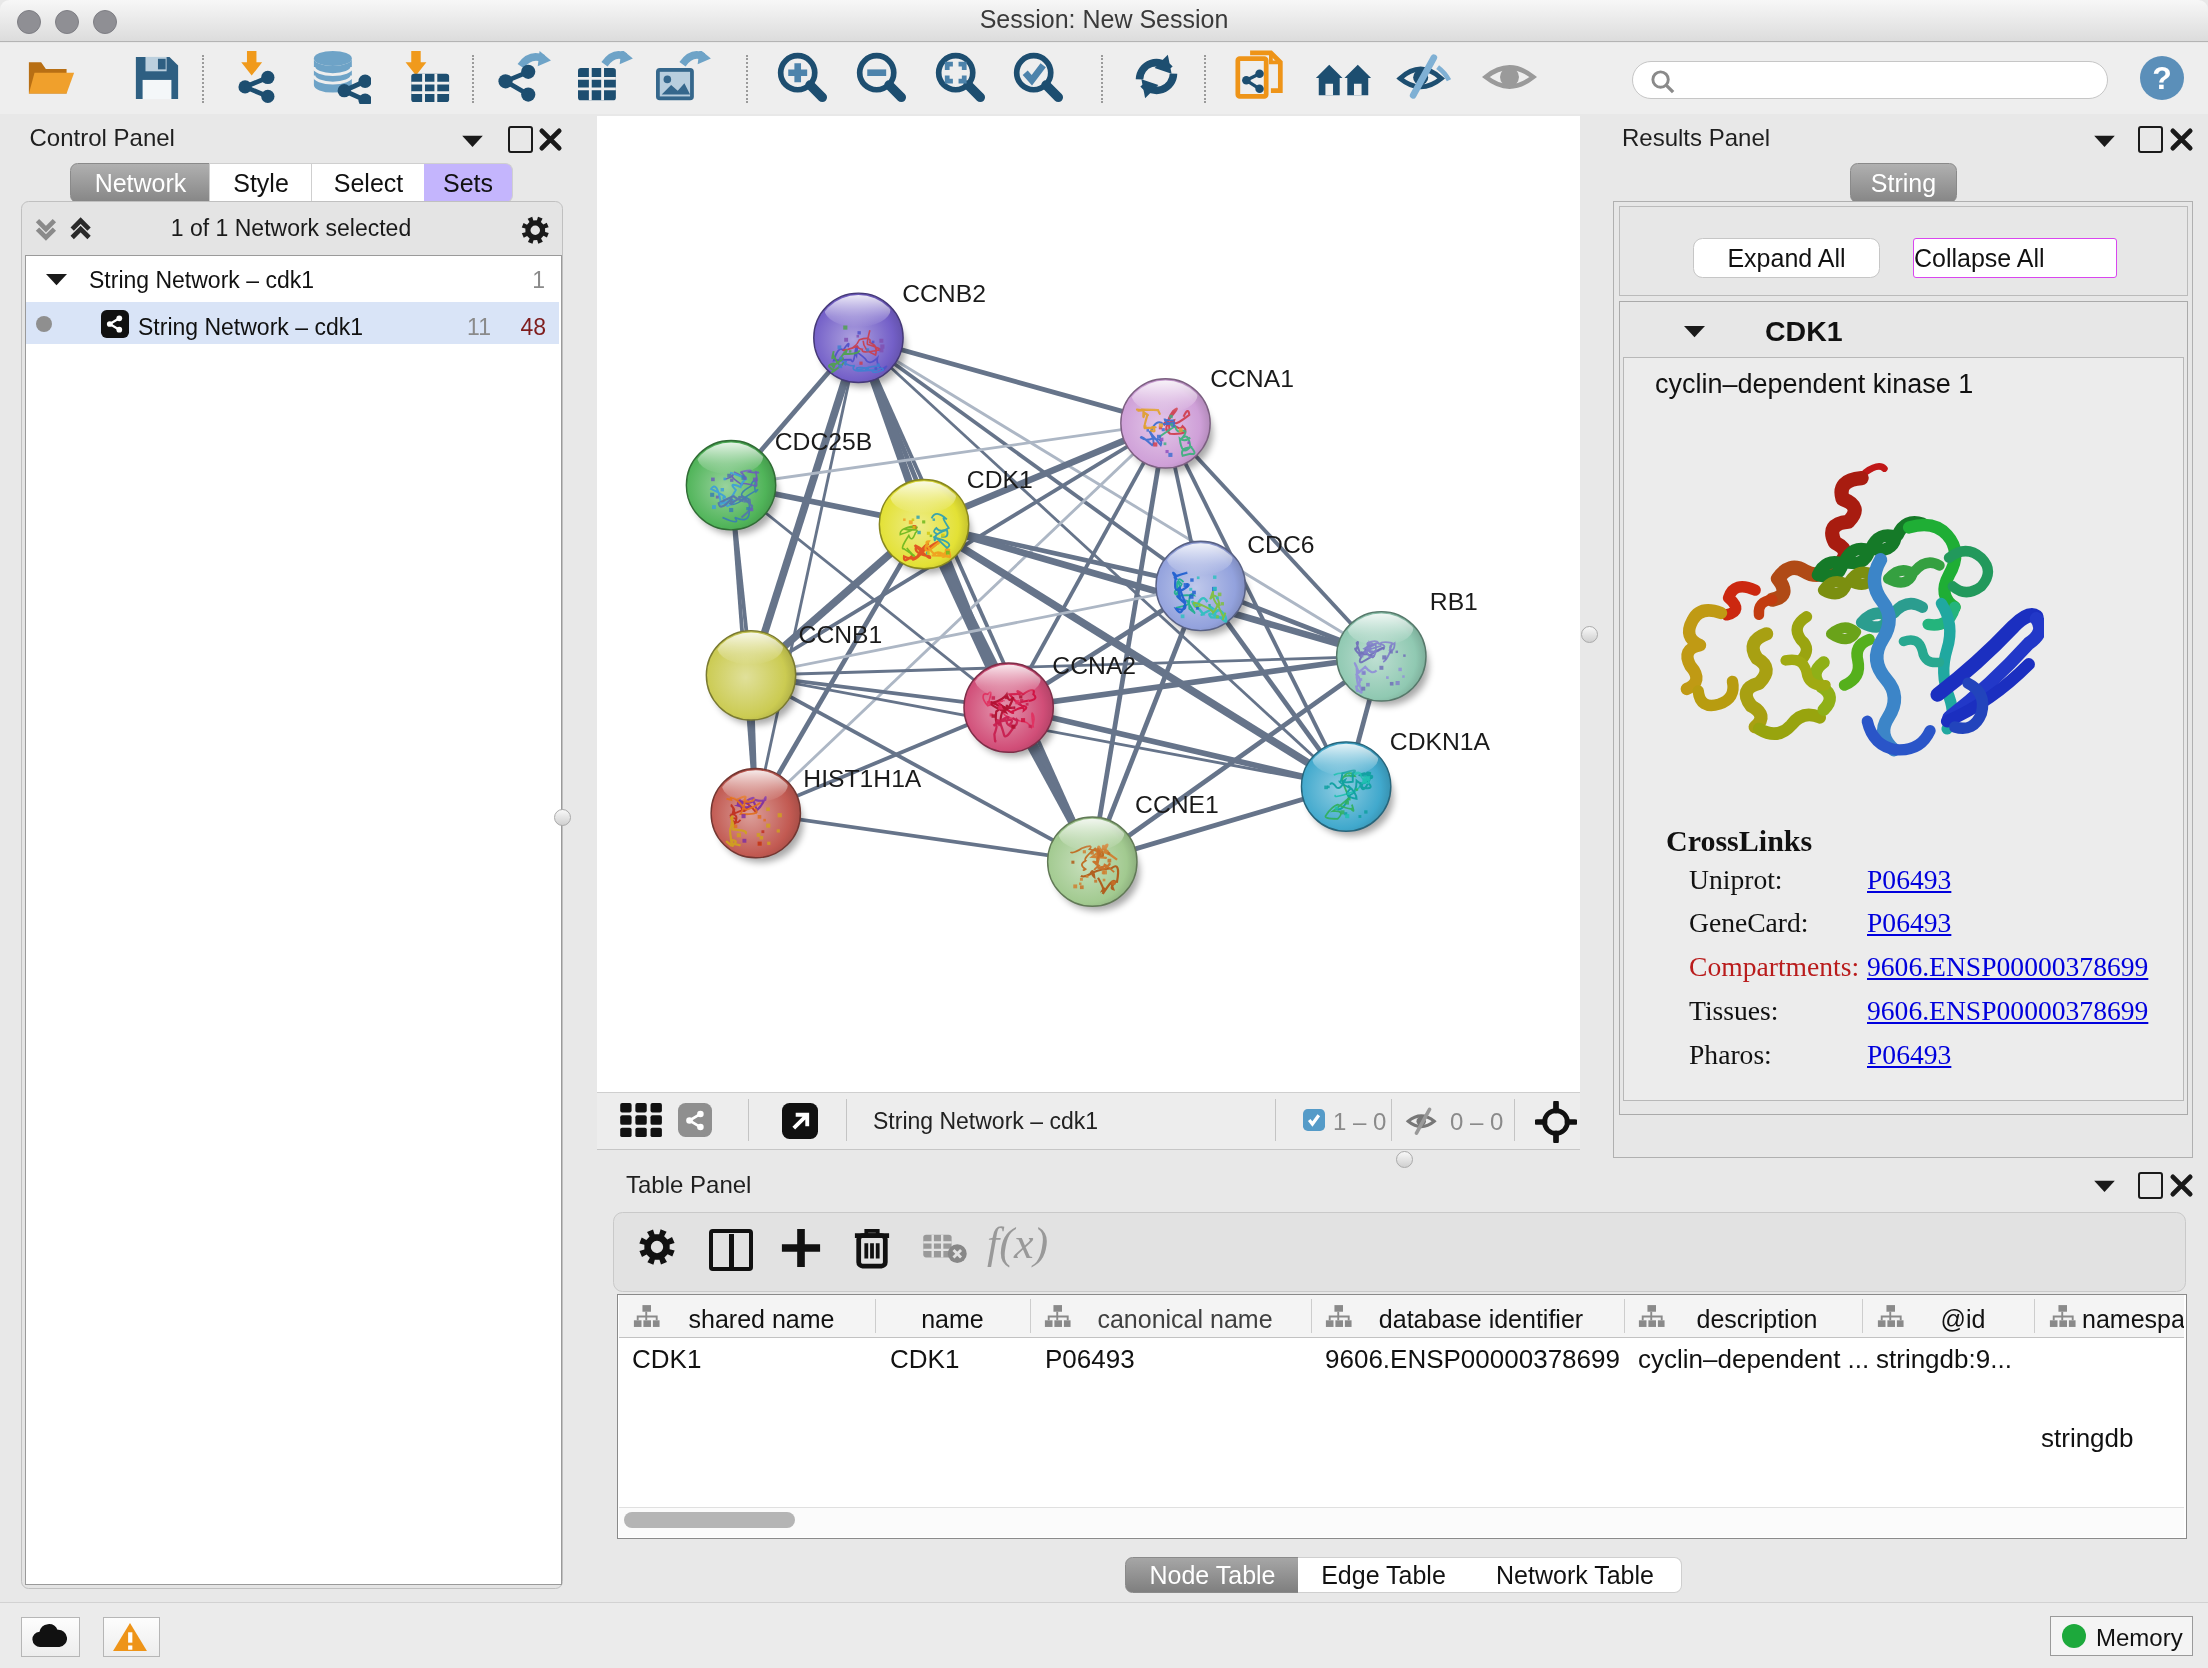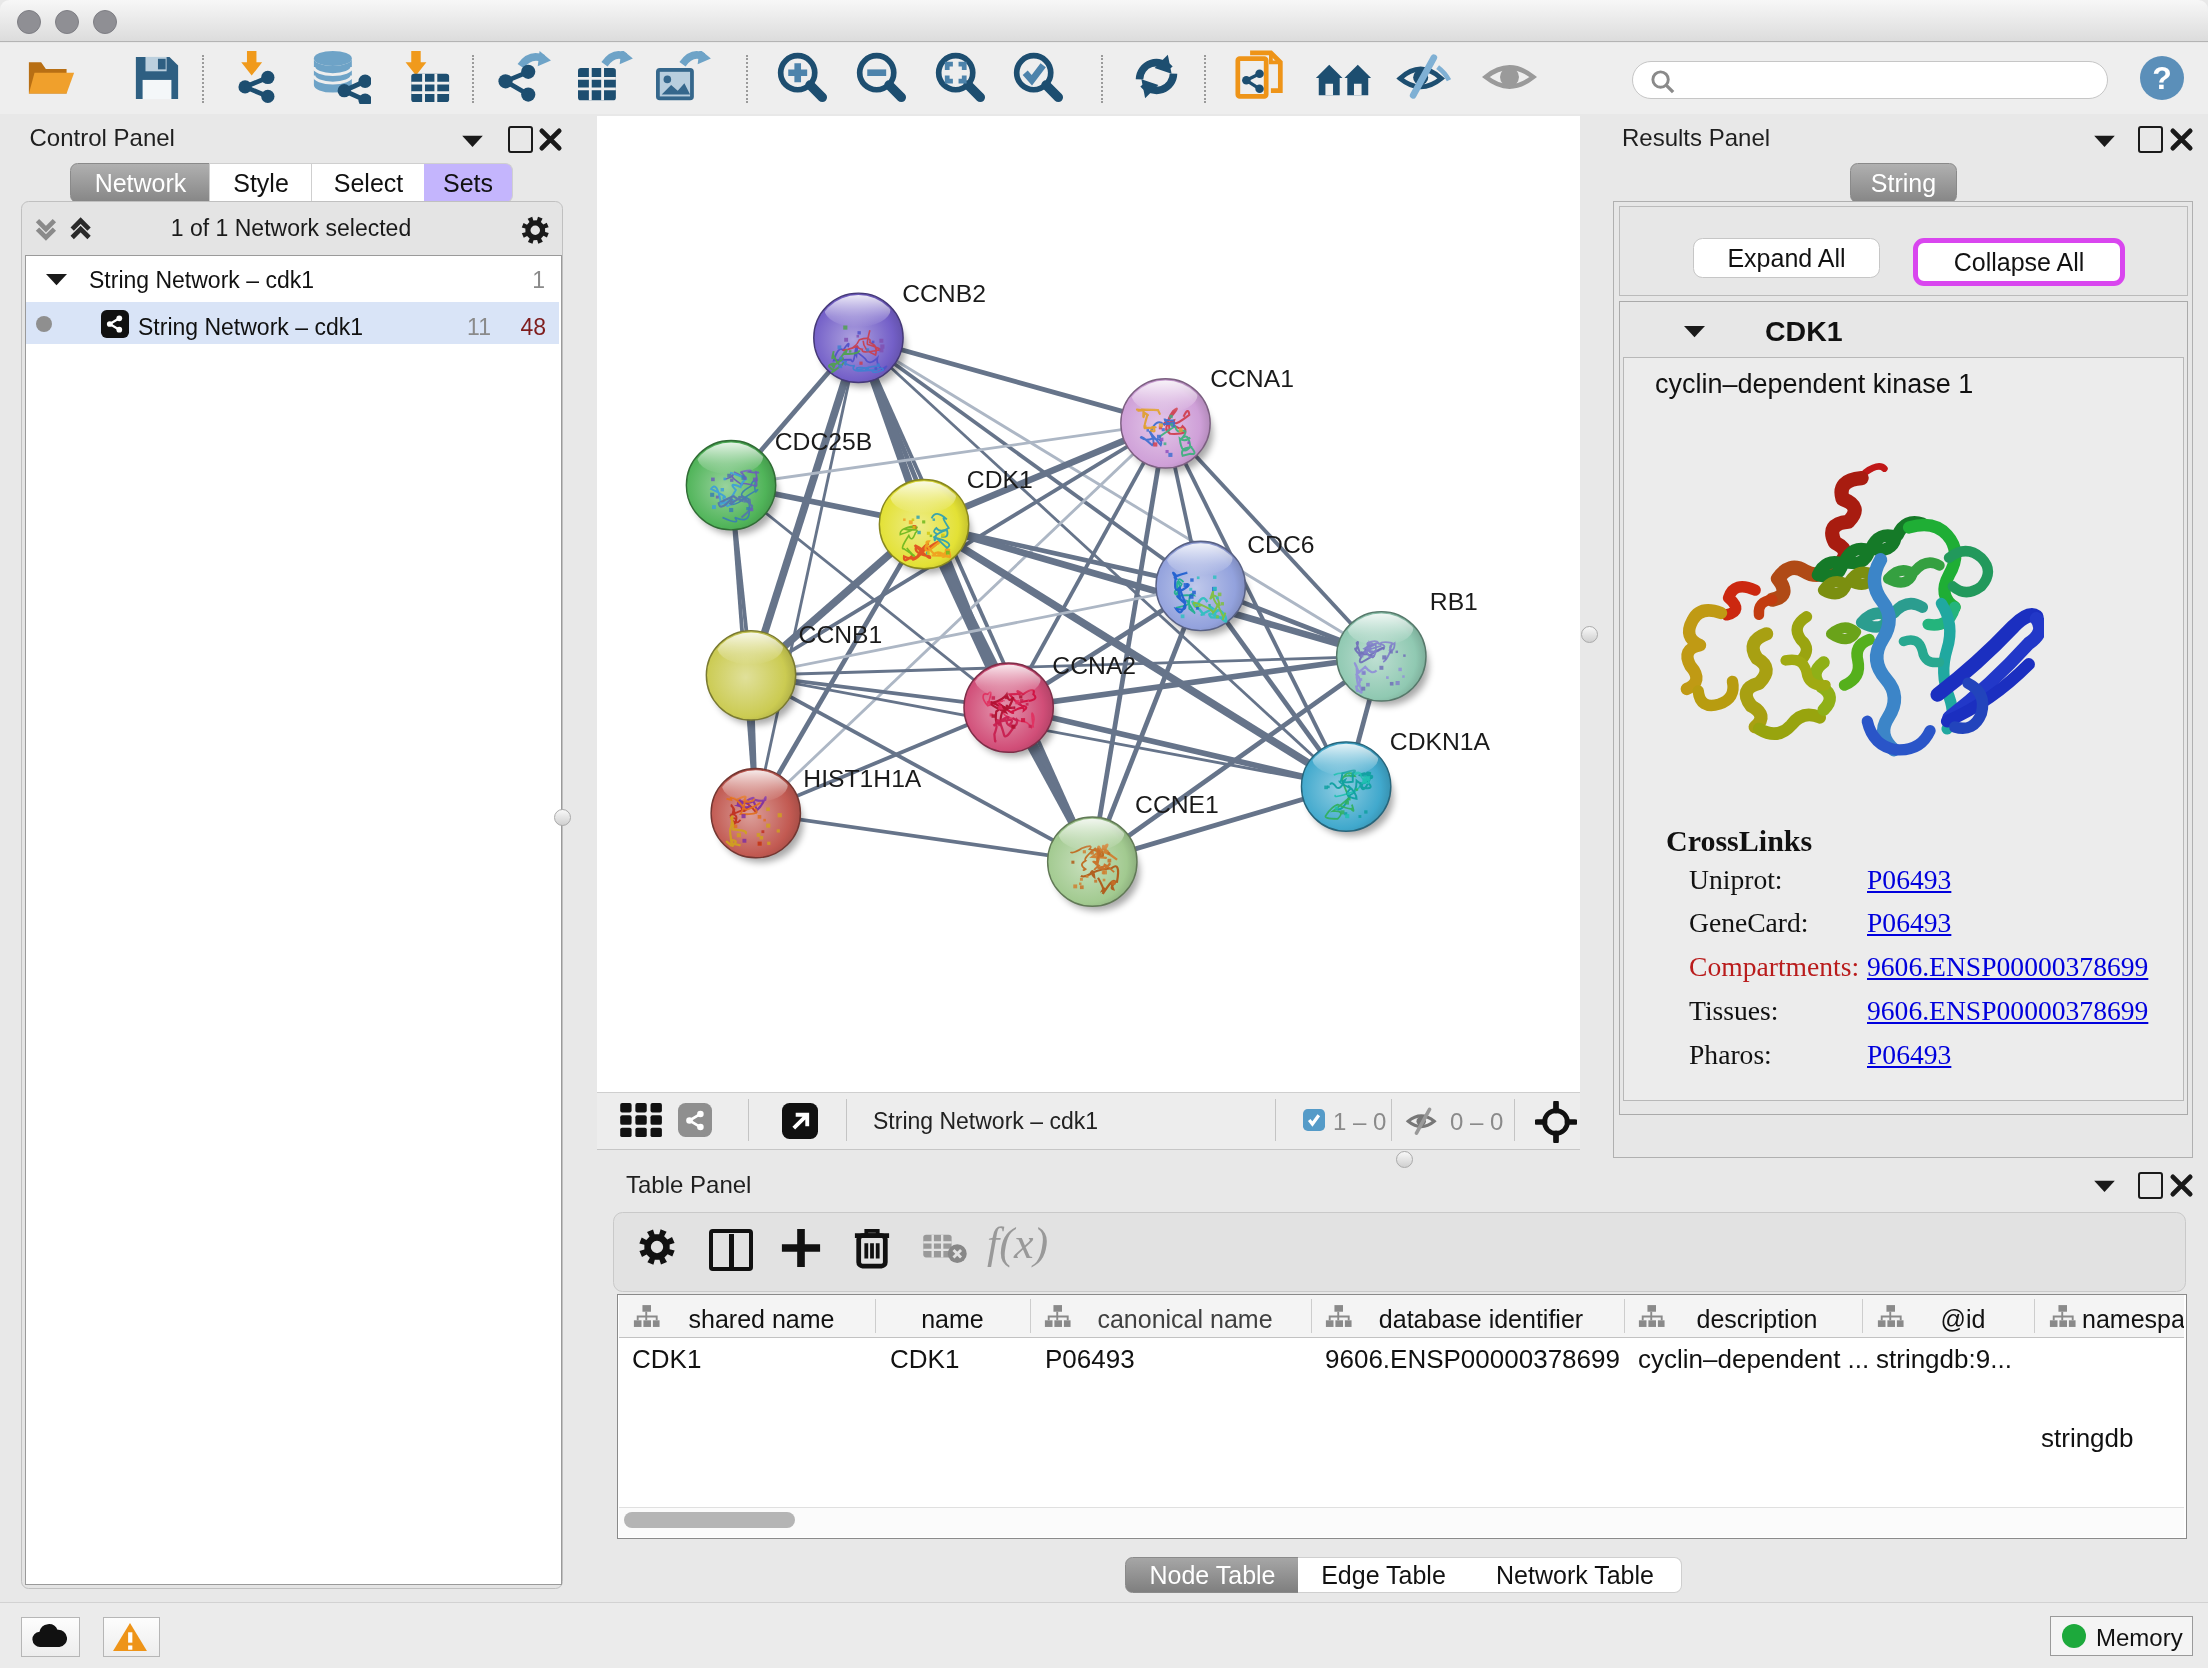--- a/index.html
+++ b/index.html
@@ -4,20 +4,21 @@
 body{width:2208px;height:1668px;position:relative;font-family:"Liberation Sans",sans-serif;background:#e8e8e8;overflow:hidden;}
 .abs{position:absolute;}
 .panel-title{font-size:24px;color:#1f1f1f;}
 svg{display:block;}
 .serif{font-family:"Liberation Serif",serif;}
 </style></head><body>
 <div class="abs" style="left:0;top:0;width:2208px;height:41px;background:linear-gradient(#f7f7f7,#dcdcdc);border-bottom:1.9px solid #b4b4b4;border-radius:9.5px 9.5px 0 0;">
 <div class="abs" style="left:17px;top:9.5px;width:22px;height:22px;border-radius:50%;background:#8f8f94;border:1px solid #7e7e84;"></div>
 <div class="abs" style="left:55px;top:9.5px;width:22px;height:22px;border-radius:50%;background:#8f8f94;border:1px solid #7e7e84;"></div>
 <div class="abs" style="left:93px;top:9.5px;width:22px;height:22px;border-radius:50%;background:#8f8f94;border:1px solid #7e7e84;"></div>
+<div class="abs" style="left:0;top:4.8px;width:2208px;text-align:center;font-size:25px;color:#3a3a3a;">Session: New Session</div>
 </div>
 <div class="abs" style="left:0;top:43px;width:2208px;height:71px;background:#eeeeee;"></div>
 <div class="abs" style="left:25px;top:52px;">
     <svg width="53" height="49" viewBox="0 0 56 52">
       <path d="M4 14 L4 44 L44 44 L44 18 L22 18 L17 11 L4 11 Z" fill="#b86f14"></path>
       <path d="M10 22 L52 22 L44 44 L4 44 Z" fill="#f0a02c"></path>
     </svg>
   </div>
 <div class="abs" style="left:133px;top:54px;">
     <svg width="48" height="48" viewBox="0 0 50 50">
@@ -753,21 +754,21 @@
     <path d="M2 3 L24 3 L13 15 Z" fill="#1a1a1a"></path>
   </svg>
 <div class="abs" style="left:2138px;top:126px;width:21px;height:23px;border:2.9px solid #1a1a1a;border-radius:2.9px;"></div>
 <svg class="abs" style="left:2169px;top:127px;" width="25" height="25" viewBox="0 0 26 26">
     <path d="M4 4 L22 22 M22 4 L4 22" stroke="#1a1a1a" stroke-width="5" stroke-linecap="round"></path>
   </svg>
 <div class="abs" style="left:1850px;top:163px;width:105px;height:38px;background:linear-gradient(#b0b0b0,#868686);border:1px solid #8a8a8a;border-radius:7.6px;color:#fff;font-size:25px;text-align:center;line-height:38px;">String</div>
 <div class="abs" style="left:1613px;top:201px;width:578px;height:955px;background:#e7e7e7;border:1.9px solid #b0b0b0;"></div>
 <div class="abs" style="left:1619px;top:206px;width:567px;height:88px;border:1px solid #bbb;"></div>
 <div class="abs" style="left:1693px;top:238px;width:185px;height:38px;background:#fff;border:1px solid #c6c6c6;border-radius:9.5px;font-size:25px;color:#111;text-align:center;line-height:38px;">Expand All</div>
-<div class="abs" style="left:1913px;top:238px;width:202px;height:38px;background:#fff;border:5px solid #d946ef;border-radius:11px;font-size:25px;color:#111;text-align:center;line-height:38px;">Collapse All</div>
+<div class="abs" style="left:1913px;top:238px;width:202px;height:38px;background:#fff;border:1px solid #d946ef;border-radius:3px;font-size:25px;color:#111;line-height:38px;">Collapse All</div>
 <div class="abs" style="left:1619px;top:301px;width:567px;height:812px;border:1px solid #aaa;"></div>
 <svg class="abs" style="left:1683px;top:324px;" width="23" height="14.3" viewBox="0 0 24 15">
     <path d="M1 2 L23 2 L12 14 Z" fill="#1a1a1a"></path>
   </svg>
 <div class="abs" style="left:1765px;top:315px;font-size:28.5px;font-weight:bold;color:#111;">CDK1</div>
 <div class="abs" style="left:1623px;top:357px;width:559px;height:742px;background:#ececec;border:1px solid #b8b8b8;"></div>
 <div class="abs" style="left:1655px;top:369px;font-size:27px;color:#111;">cyclin–dependent kinase 1</div>
 <svg class="abs" style="left:1664px;top:436px;" width="380" height="333" viewBox="0 0 400 350">
 <g fill="none" stroke-linecap="round" stroke-linejoin="round">
 <path d="M212 38 q14 -10 20 -4" stroke="#c01818" stroke-width="7"></path>

